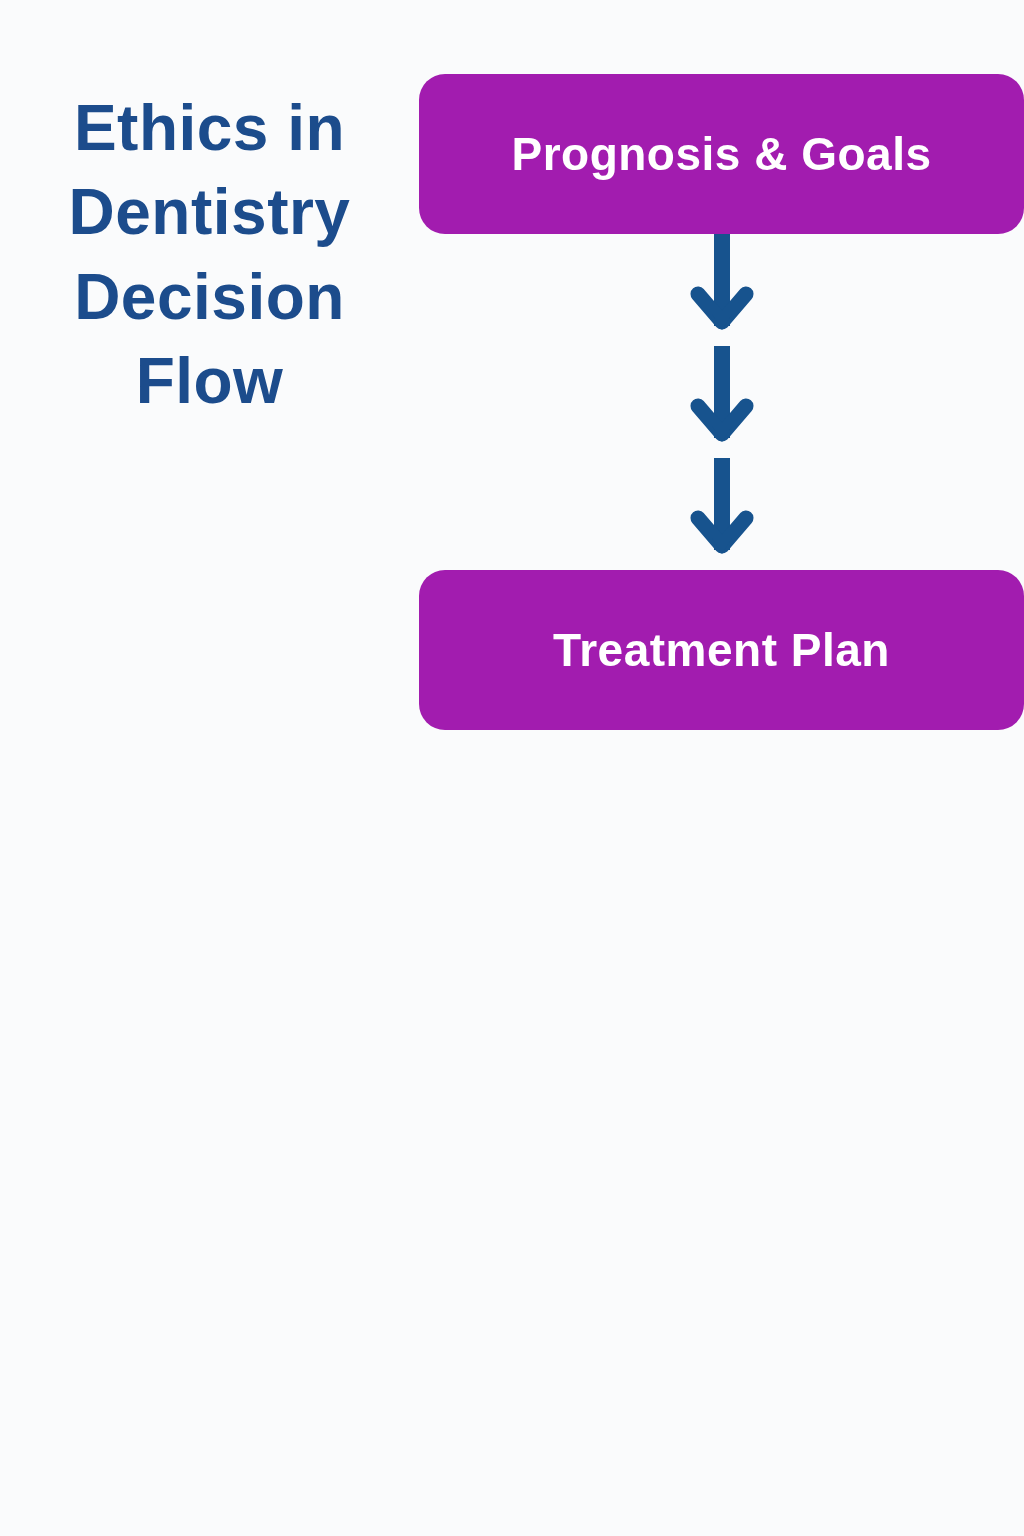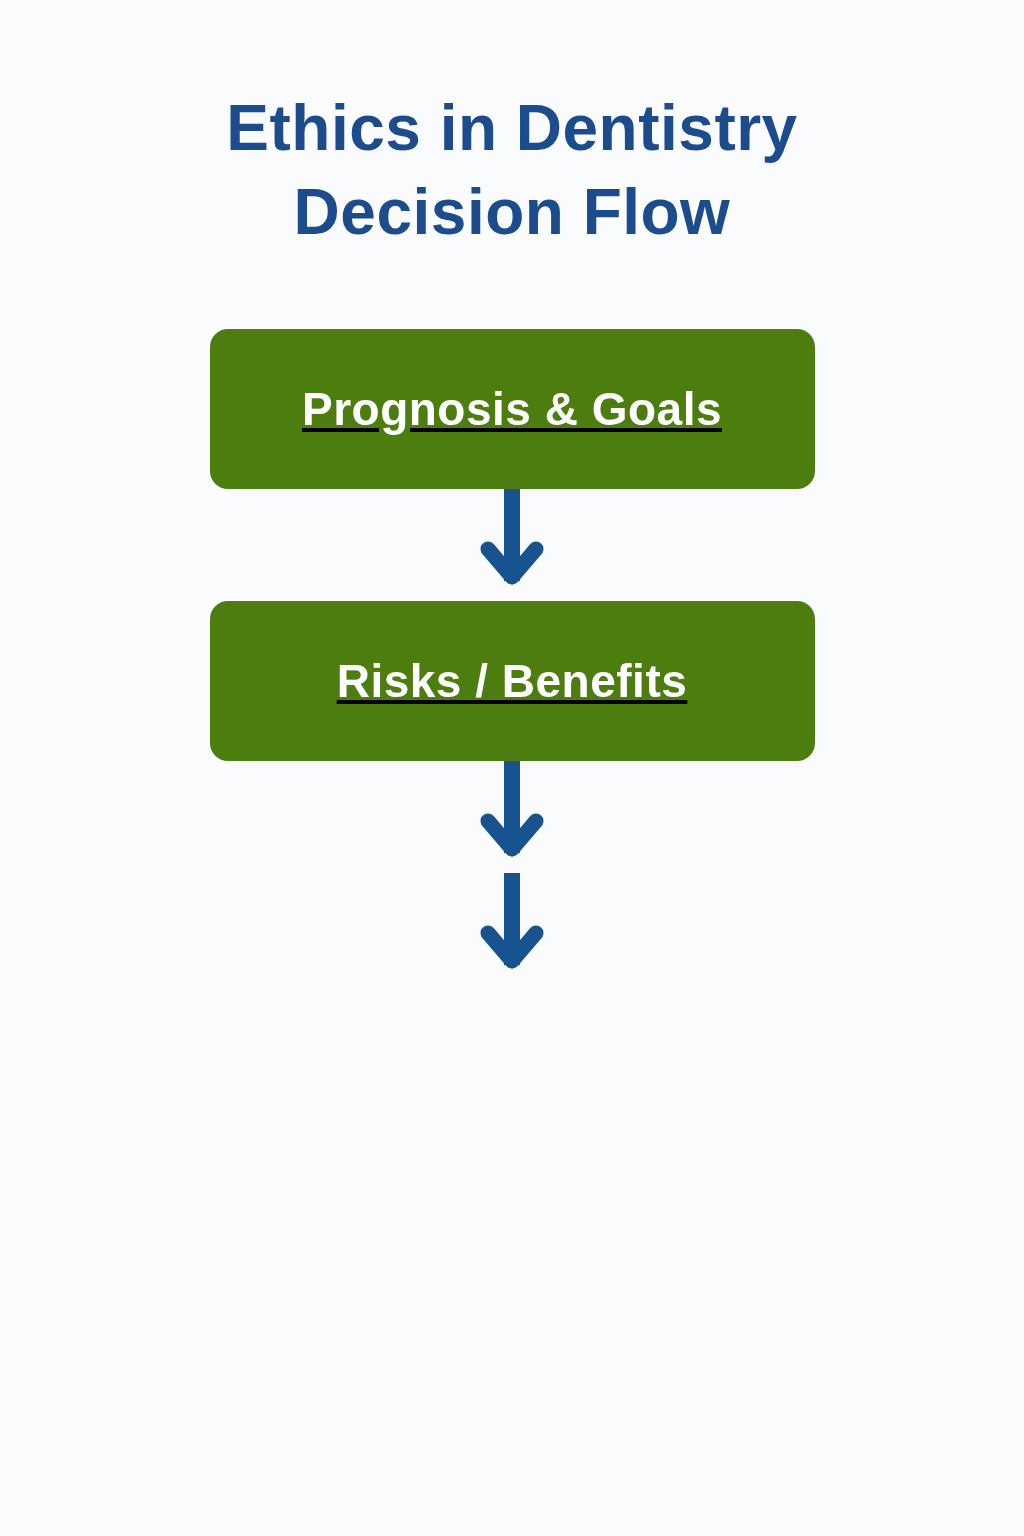--- a/index.html
+++ b/index.html
@@ -9,22 +9,20 @@
     height: 1536px;
     background: #fafbfc;
     font-family: "Liberation Sans", sans-serif;
     overflow: hidden;
   }
 
   .page {
     width: 1024px;
     height: 1536px;
     display: flex;
-    flex-direction: column;
-    align-items: center;
   }
 
   .title {
     margin-top: 86px;
     width: 760px;
     text-align: center;
     font-size: 64px;
     line-height: 1.32;
     font-weight: bold;
     letter-spacing: 0.5px;
@@ -34,26 +32,25 @@
   .flow {
     margin-top: 74px;
     display: flex;
     flex-direction: column;
     align-items: center;
   }
 
   .flow-box {
     width: 605px;
     height: 160px;
-    background: #4d7c0f;
-    border-radius: 18px;
+    background: #a21caf;
+    border-radius: 26px;
     display: flex;
     align-items: center;
     justify-content: center;
-    text-decoration: underline;
   }
 
   .flow-box .label {
     color: #ffffff;
     font-size: 46px;
     font-weight: bold;
     letter-spacing: 0.5px;
     text-align: center;
   }
 
@@ -75,32 +72,32 @@
     <div class="flow-box">
       <span class="label">Prognosis &amp; Goals</span>
     </div>
 
     <svg class="flow-arrow" viewBox="0 0 64 112">
       <line x1="32" y1="0" x2="32" y2="92" stroke="#17538e" stroke-width="16"></line>
       <polyline points="8,60 32,88 56,60" fill="none" stroke="#17538e" stroke-width="15" stroke-linecap="round" stroke-linejoin="round"></polyline>
       <polygon points="22,80 42,80 32,96" fill="#17538e"></polygon>
     </svg>
 
-    <div class="flow-box">
-      <span class="label">Risks / Benefits</span>
-    </div>
 
     <svg class="flow-arrow" viewBox="0 0 64 112">
       <line x1="32" y1="0" x2="32" y2="92" stroke="#17538e" stroke-width="16"></line>
       <polyline points="8,60 32,88 56,60" fill="none" stroke="#17538e" stroke-width="15" stroke-linecap="round" stroke-linejoin="round"></polyline>
       <polygon points="22,80 42,80 32,96" fill="#17538e"></polygon>
     </svg>
 
 
     <svg class="flow-arrow" viewBox="0 0 64 112">
       <line x1="32" y1="0" x2="32" y2="92" stroke="#17538e" stroke-width="16"></line>
       <polyline points="8,60 32,88 56,60" fill="none" stroke="#17538e" stroke-width="15" stroke-linecap="round" stroke-linejoin="round"></polyline>
       <polygon points="22,80 42,80 32,96" fill="#17538e"></polygon>
     </svg>
 
+    <div class="flow-box">
+      <span class="label">Treatment Plan</span>
+    </div>
 
   </div>
 </div>
 
 </body></html>

